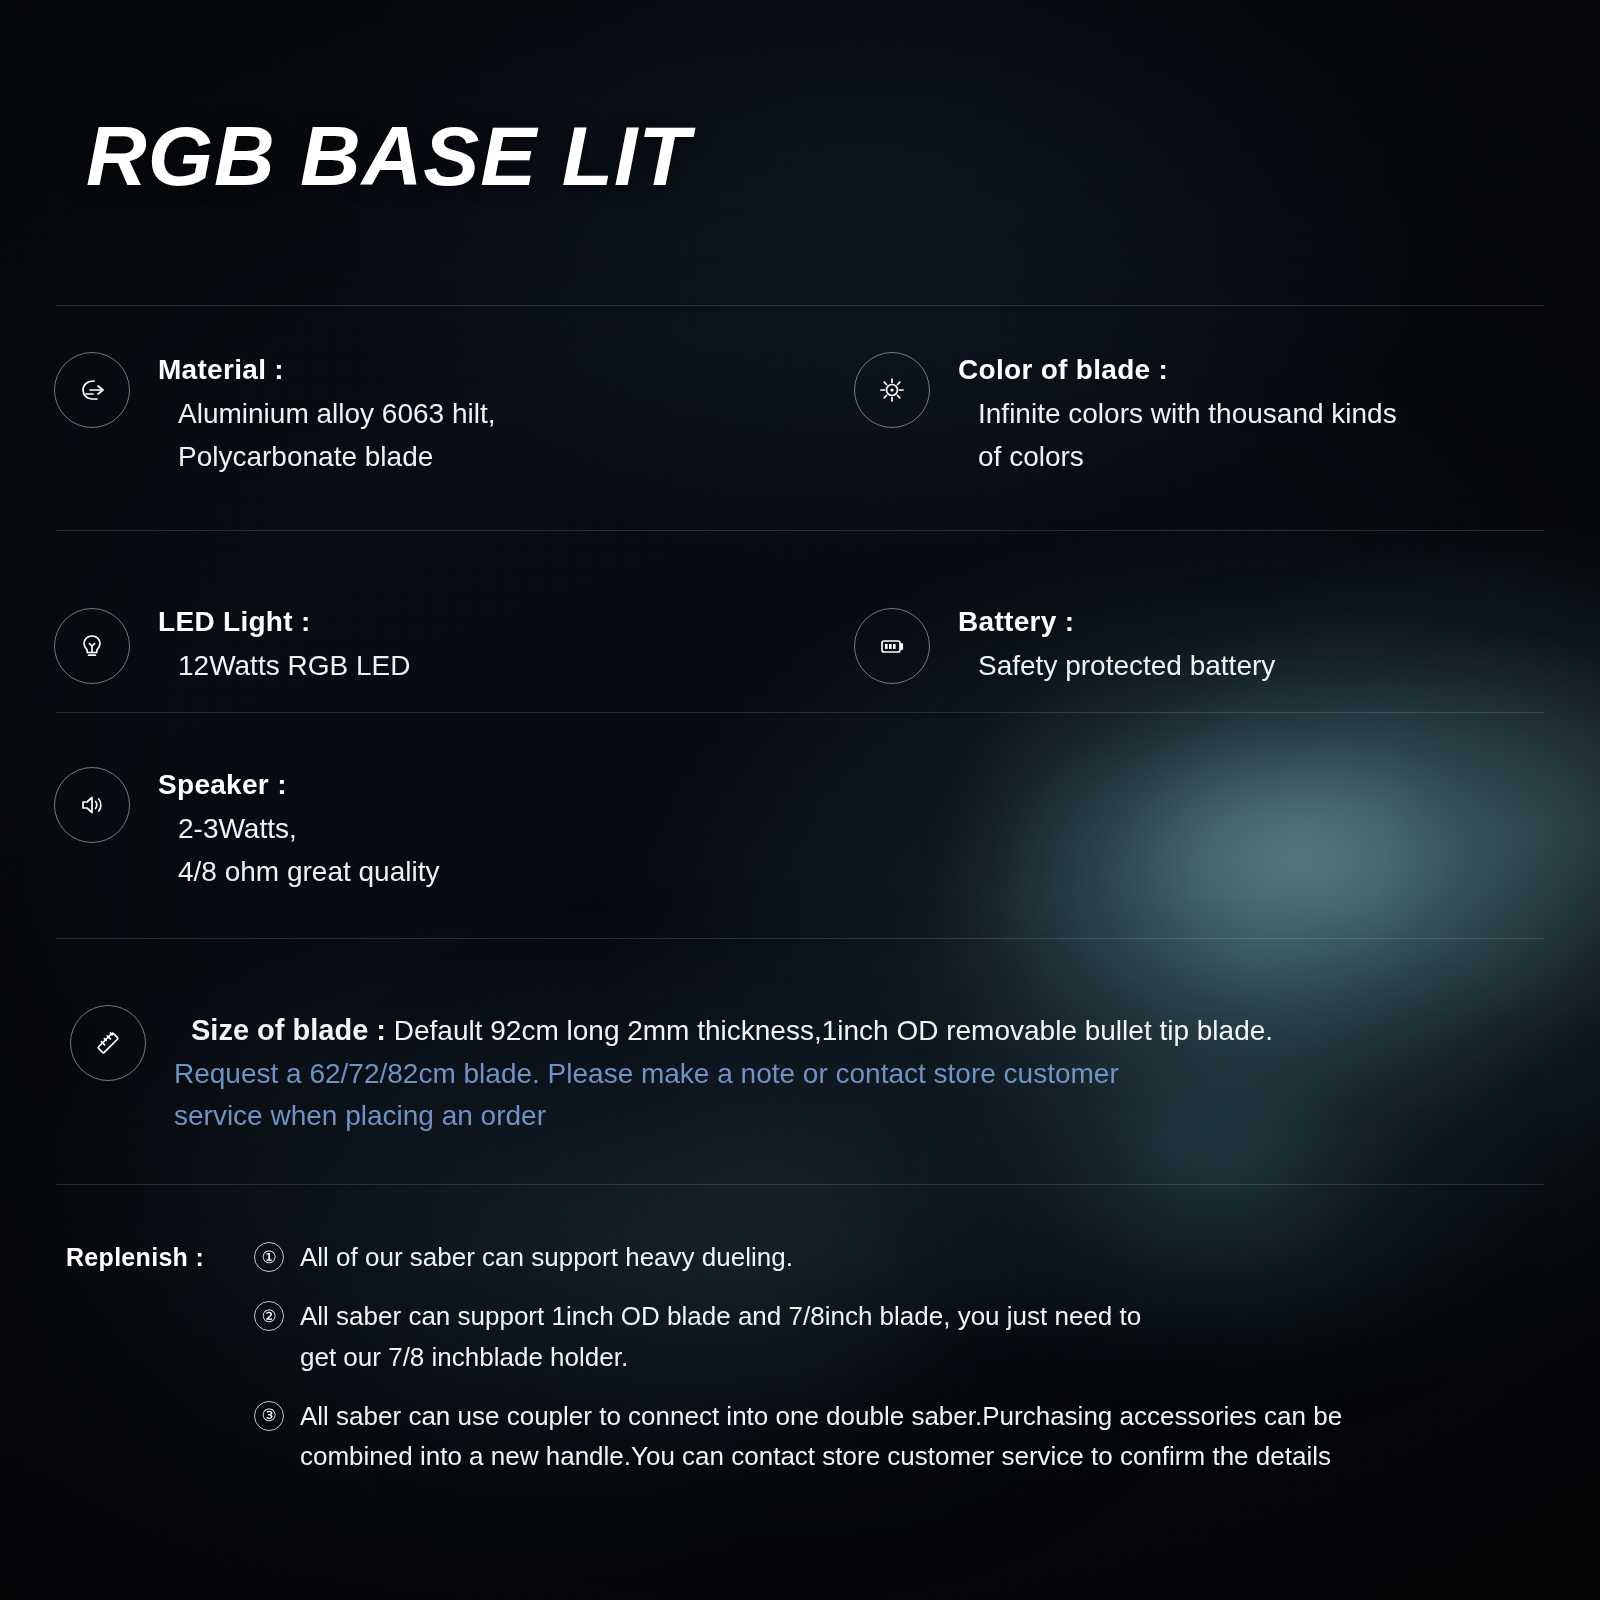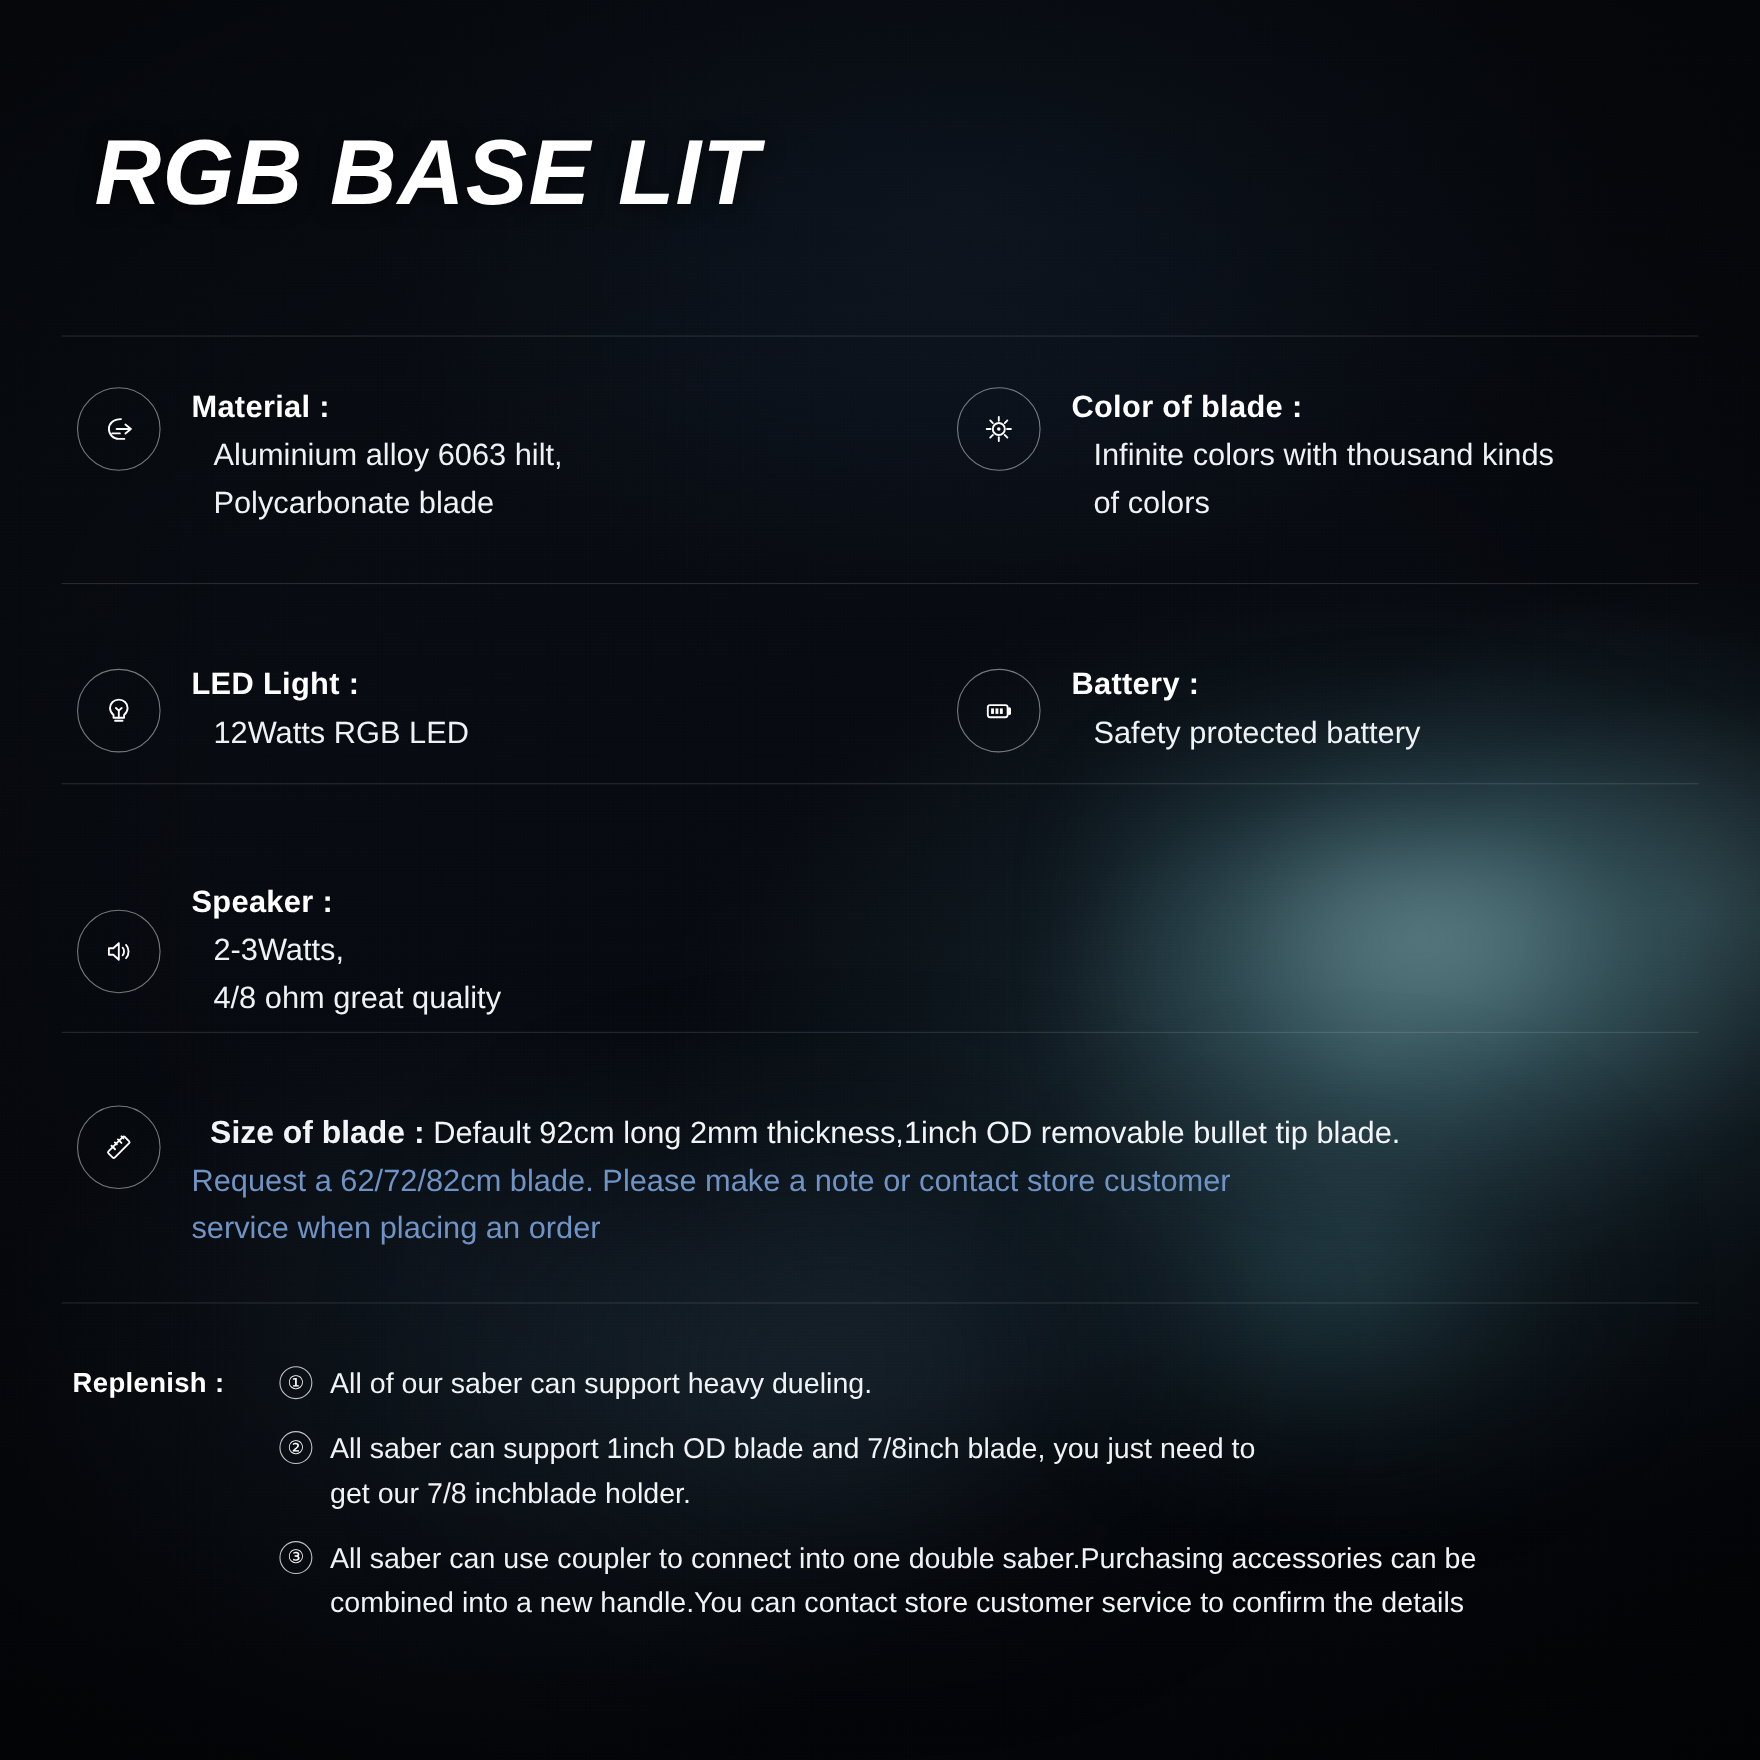--- a/index.html
+++ b/index.html
@@ -86,25 +86,25 @@
   }
   .spec-row { display: flex; }
   .spec-row.r1 { height: 225px; }
   .spec-row.r2 { height: 182px; }
   .spec-row.r3 { height: 226px; }
 
   .spec-cell {
     width: 800px;
     display: flex;
     align-items: flex-start;
-    padding-left: 70px;
+    padding-left: 54px;
     padding-top: 22px;
   }
   .spec-row.r2 .spec-cell { align-items: center; padding-top: 0; }
-  .spec-row.r3 .spec-cell { padding-top: 30px; align-items: center; }
+  .spec-row.r3 .spec-cell { padding-top: 30px; }
 
   .icon-circle {
     flex: 0 0 auto;
     width: 76px; height: 76px;
     border-radius: 50%;
     border: 1px solid rgba(255,255,255,0.45);
     display: flex; align-items: center; justify-content: center;
     margin-right: 28px;
   }
   .spec-row.r2 .icon-circle { margin-top: 0; }

